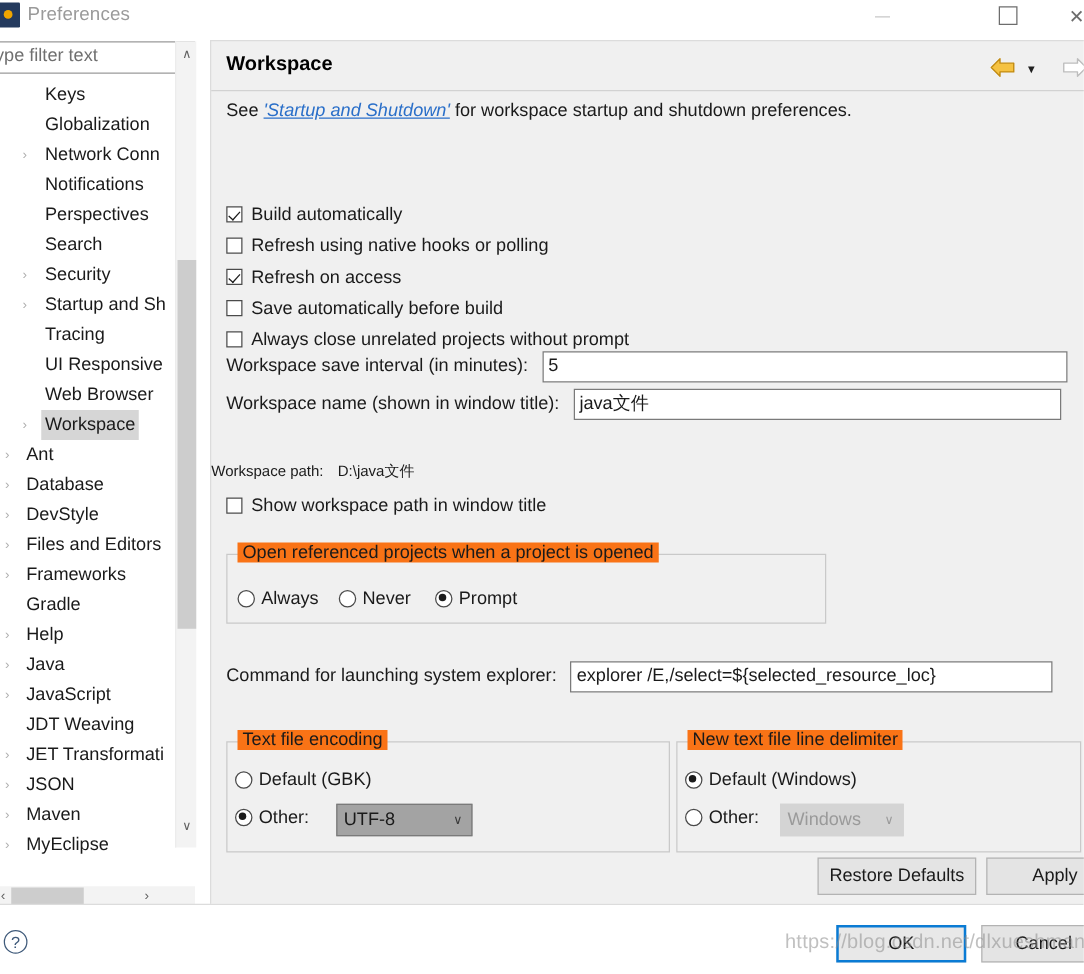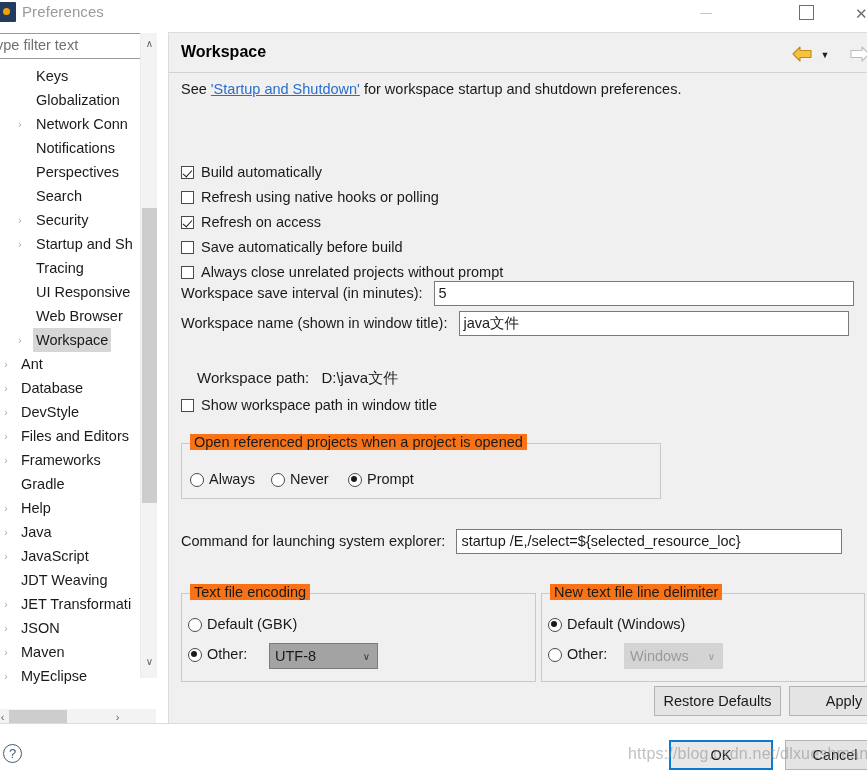--- a/index.html
+++ b/index.html
@@ -238,20 +238,21 @@
 
   .body-text {
     position: absolute;
     left: 12px; top: 48px;
     font-size: 14.5px;
     white-space: nowrap;
   }
   .body-text a {
     color: #2a6fc9;
     text-decoration: underline;
+    font-style: italic;
   }
 
   
   .chk-row {
     position: absolute;
     left: 12px;
     height: 21px;
     line-height: 21px;
     white-space: nowrap;
     font-size: 14.5px;
@@ -298,22 +299,22 @@
     font-size: 14.5px;
     line-height: 23px;
     padding: 0 4px;
     color: #1a1a1a;
     vertical-align: top;
     overflow: hidden;
   }
 
   .plain-row {
     position: absolute;
-    left: 28px;
-    font-size: 15px;
+    left: 0;
+    font-size: 12px;
     white-space: nowrap;
   }
 
   
   .groupbox {
     position: absolute;
     border: 1px solid #c9c9c9;
     box-sizing: border-box;
   }
   .groupbox > .gtitle {
@@ -615,21 +616,21 @@
     <div class="radio-item" style="left:89px; top:25px;">
       <span class="radio"></span><span>Never</span>
     </div>
     <div class="radio-item" style="left:166px; top:25px;">
       <span class="radio on"></span><span>Prompt</span>
     </div>
   </div>
 
   <div class="fld-row" style="top:496px;">
     <span class="lbl">Command for launching system explorer:</span>
-    <span class="txtfield" style="width:386px; margin-left:7px;">startup /E,/select=${selected_resource_loc}</span>
+    <span class="txtfield" style="width:386px; margin-left:7px;">explorer /E,/select=${selected_resource_loc}</span>
   </div>
 
   <div class="groupbox" style="left:12px; top:560px; width:355px; height:89px;">
     <span class="gtitle">Text file encoding</span>
     <div class="radio-item" style="left:6px; top:20px;">
       <span class="radio"></span><span>Default (GBK)</span>
     </div>
     <div class="radio-item" style="left:6px; top:50px;">
       <span class="radio on"></span><span>Other:</span>
     </div>

